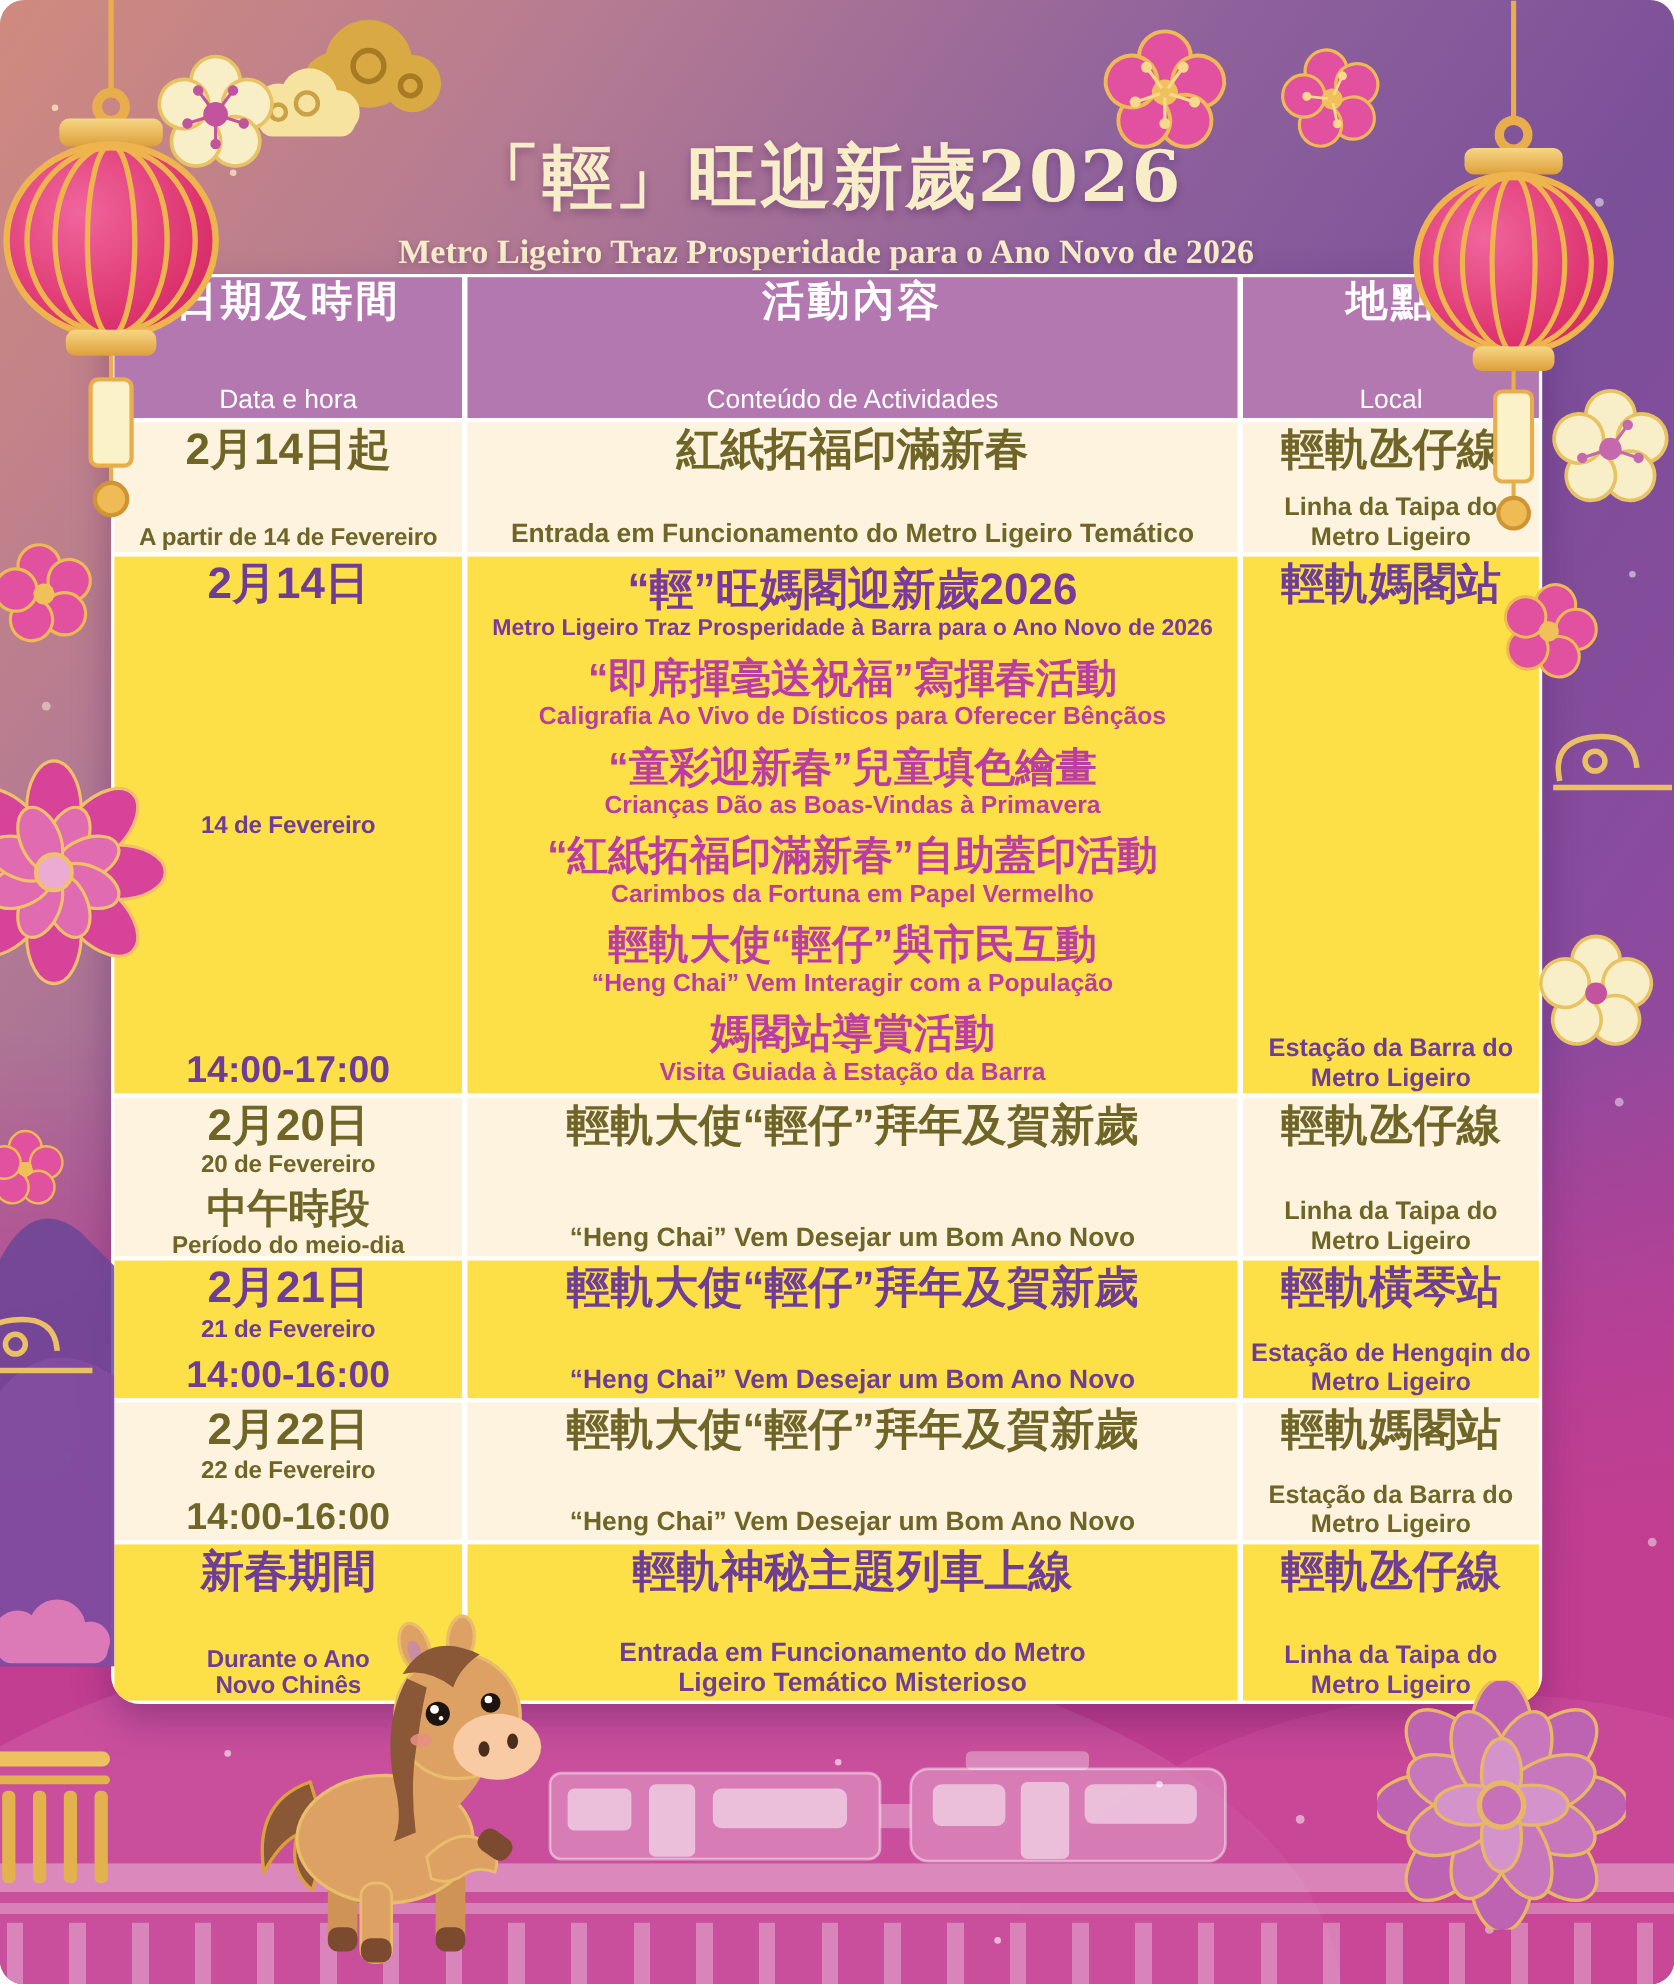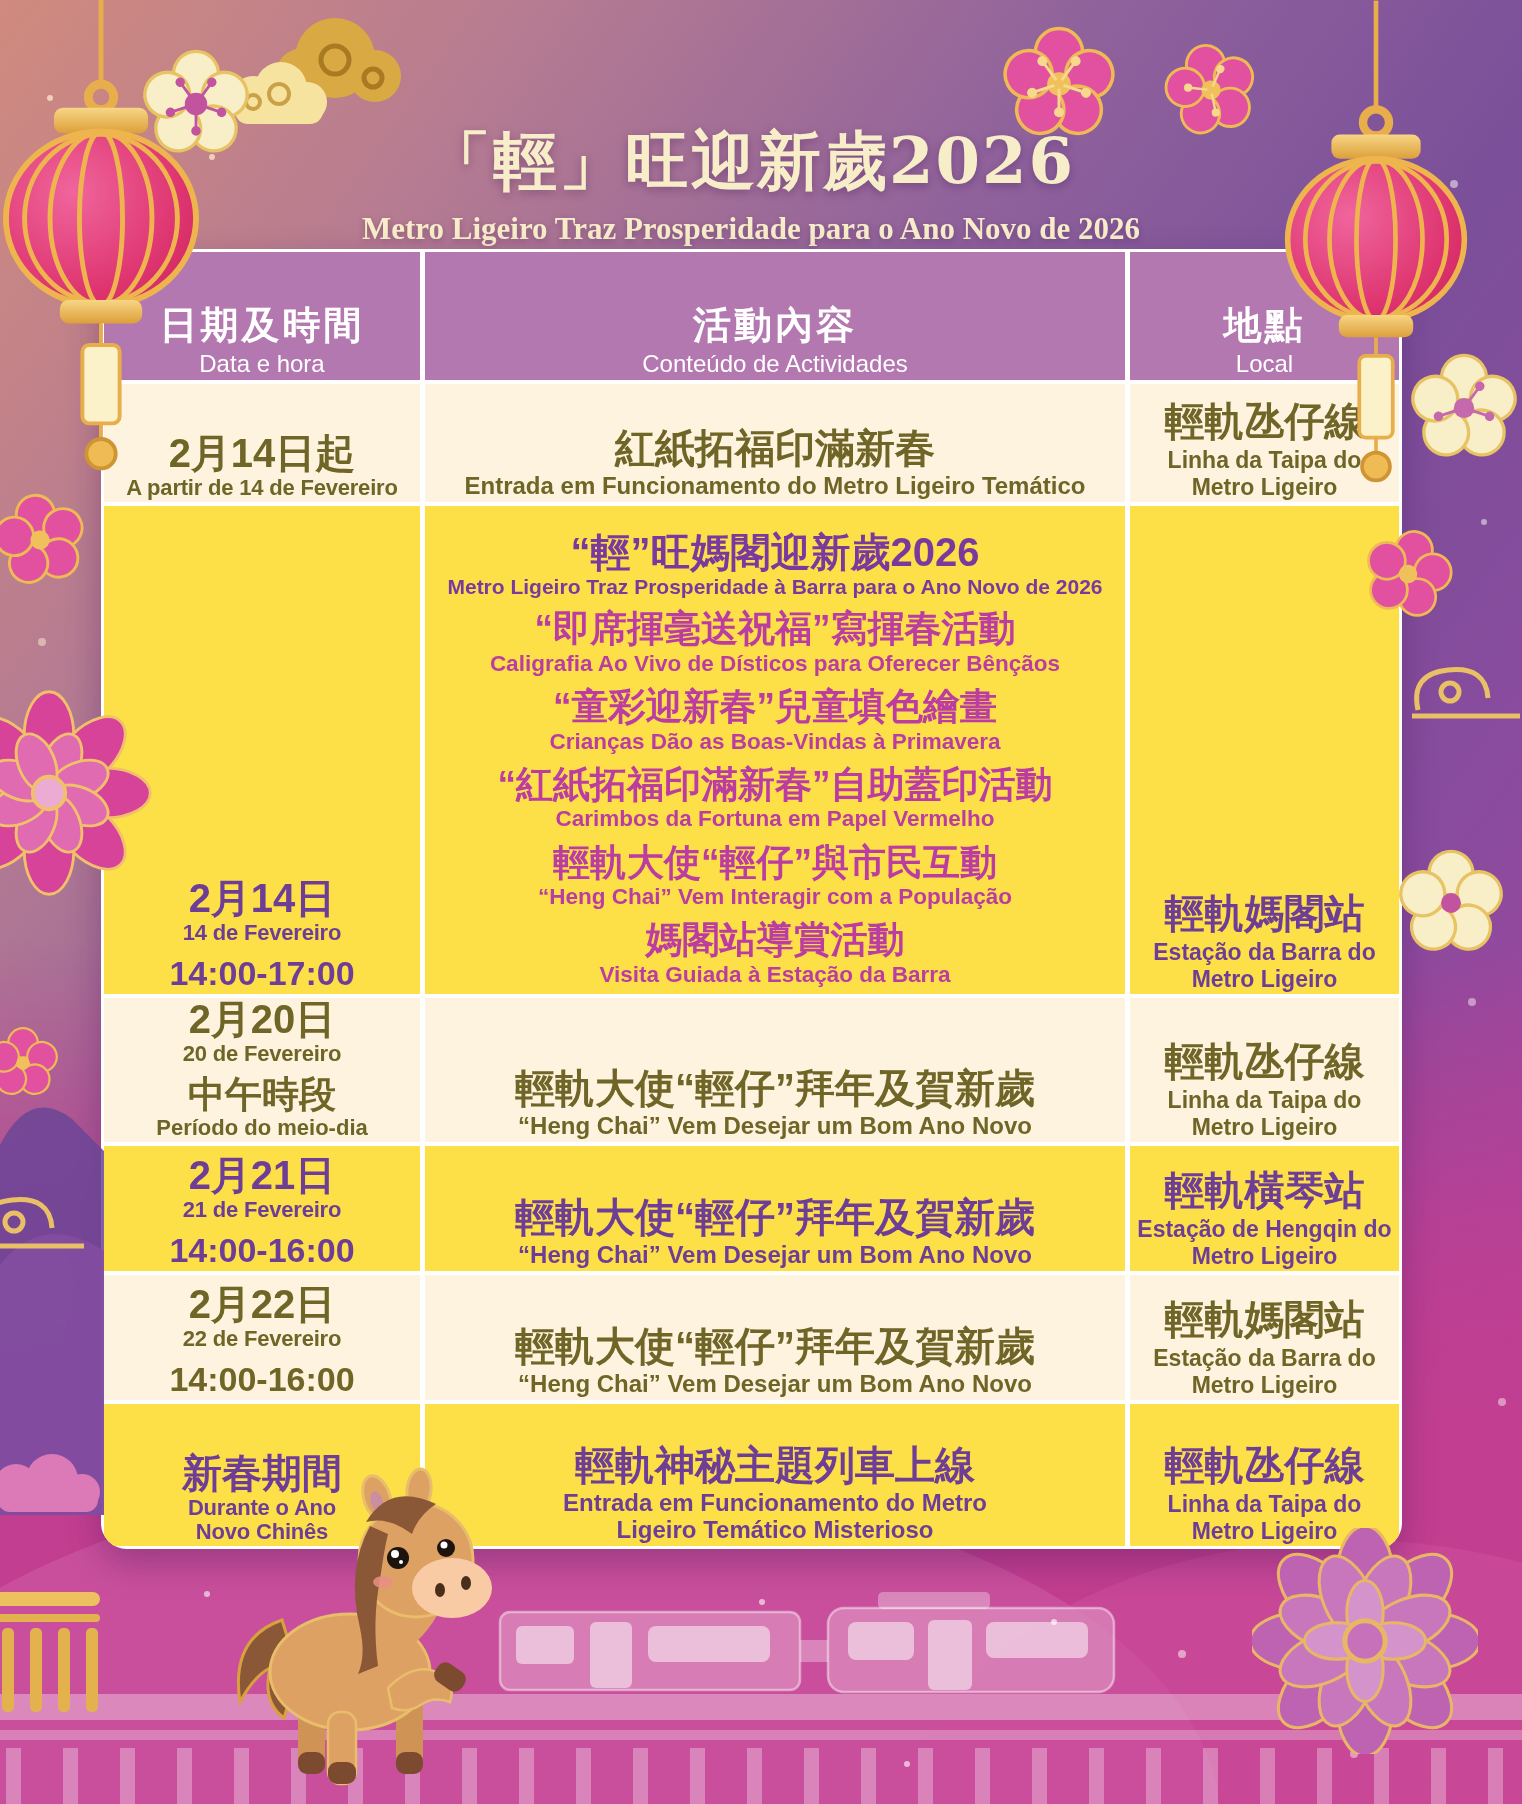--- a/index.html
+++ b/index.html
@@ -1,39 +1,39 @@
 <!DOCTYPE html>
 <html><head>
 <meta charset="utf-8">
 <style>
   *{margin:0;padding:0;box-sizing:border-box}
   html,body{width:1522px}
   body{font-family:"Liberation Sans","DejaVu Sans",sans-serif;}
   .poster{position:relative;width:1522px;height:1804px;overflow:hidden;
-    background:linear-gradient(125deg,#d08a7e 0%,#b57b92 20%,#8f629c 40%,#7b4f99 58%,#8a4b9e 74%,#a5459c 88%,#b4459a 100%);}
+    background:linear-gradient(125deg,#d08a7e 0%,#b57b92 20%,#8f629c 40%,#7b4f99 58%,#8a4b9e 74%,#a5459c 88%,#b4459a 100%);border-radius:22px;}
   .bg-bottom{position:absolute;inset:0;background:linear-gradient(to bottom,rgba(194,62,144,0) 52%,rgba(191,62,146,.85) 70%,#c23e90 80%,#c23e90 100%);z-index:1}
   .bg-hill{position:absolute;left:-180px;top:1472px;width:1400px;height:700px;background:#d05da5;border-radius:50%;opacity:.55;z-index:1}
   .bg-hill2{position:absolute;left:900px;top:1540px;width:900px;height:600px;background:#cc4f9c;border-radius:50%;opacity:.6;z-index:1}
   .sparkles{position:absolute;top:0;left:0;width:4px;height:4px;border-radius:50%;z-index:2;background:transparent;
     box-shadow:120px 300px 0 2px rgba(255,240,210,.8),210px 155px 0 1px rgba(255,240,210,.7),62px 225px 0 2px rgba(255,240,210,.6),
     330px 92px 0 1px rgba(255,255,255,.7),252px 420px 0 2px rgba(255,240,210,.5),48px 96px 0 1px rgba(255,240,210,.7),
     1452px 182px 0 2px rgba(255,255,255,.5),1482px 520px 0 1px rgba(255,255,255,.5),40px 640px 0 2px rgba(255,240,210,.5),
     1470px 1000px 0 2px rgba(255,255,255,.45),60px 1320px 0 2px rgba(255,255,255,.5),420px 1652px 0 2px rgba(255,255,255,.55),
     760px 1600px 0 1px rgba(255,255,255,.6),1180px 1652px 0 2px rgba(255,255,255,.5),905px 1762px 0 1px rgba(255,255,255,.6),
     1352px 1752px 0 2px rgba(255,255,255,.45),205px 1592px 0 1px rgba(255,255,255,.6),1052px 1620px 0 1px rgba(255,255,255,.65),
     480px 1502px 0 2px rgba(255,255,255,.4),1500px 1400px 0 2px rgba(255,255,255,.45)}
   .title-block{position:absolute;left:0;top:118px;width:1502px;text-align:center;z-index:4;color:#f7edc9}
   .title-zh{font-family:"DejaVu Serif","Liberation Serif",serif;font-size:64px;font-weight:700;letter-spacing:2px;text-shadow:0 3px 8px rgba(60,20,80,.35)}
   .title-pt{font-family:"Liberation Serif","DejaVu Serif",serif;font-size:31px;font-weight:700;margin-top:6px;text-shadow:0 2px 6px rgba(60,20,80,.3)}
   
   .tbl{position:absolute;left:101px;top:249px;width:1301px;z-index:6;display:grid;
     grid-template-columns:316px 700px 269px;grid-template-rows:128px 118px 488px 144px 125px 125px 142px;
     column-gap:5px;row-gap:4px;background:#fff;padding:3px;border-radius:26px;overflow:hidden;
     box-shadow:0 14px 34px rgba(70,20,90,.35)}
-  .cell{display:flex;flex-direction:column;align-items:center;justify-content:flex-end;text-align:center;padding:2px 4px}
+  .cell{display:flex;flex-direction:column;align-items:center;justify-content:space-between;text-align:center;padding:2px 4px}
   .head{background:#b478b0;color:#fff}
   .h-zh{font-size:38px;font-weight:800;letter-spacing:3px;line-height:1.1}
   .h-pt{font-size:24px;font-weight:400;margin-top:3px}
   .cream{background:#fdf3de}.lav{background:#fde047}
   .olive{color:#6f6527}.purple{color:#6e3e97}.magenta{color:#bb3da1}.dkpurple{color:#7a3a9d}
   .d-zh{font-size:40px;font-weight:800;line-height:1.15}
   .d-pt{font-size:22px;font-weight:700;white-space:nowrap;line-height:1.1;letter-spacing:-0.2px}
   .d-pt.wrap{white-space:normal;max-width:195px}
   .d-time{font-size:34px;font-weight:800;margin-top:9px;line-height:1.1}
   .d-time.zhstyle{font-size:37px}

